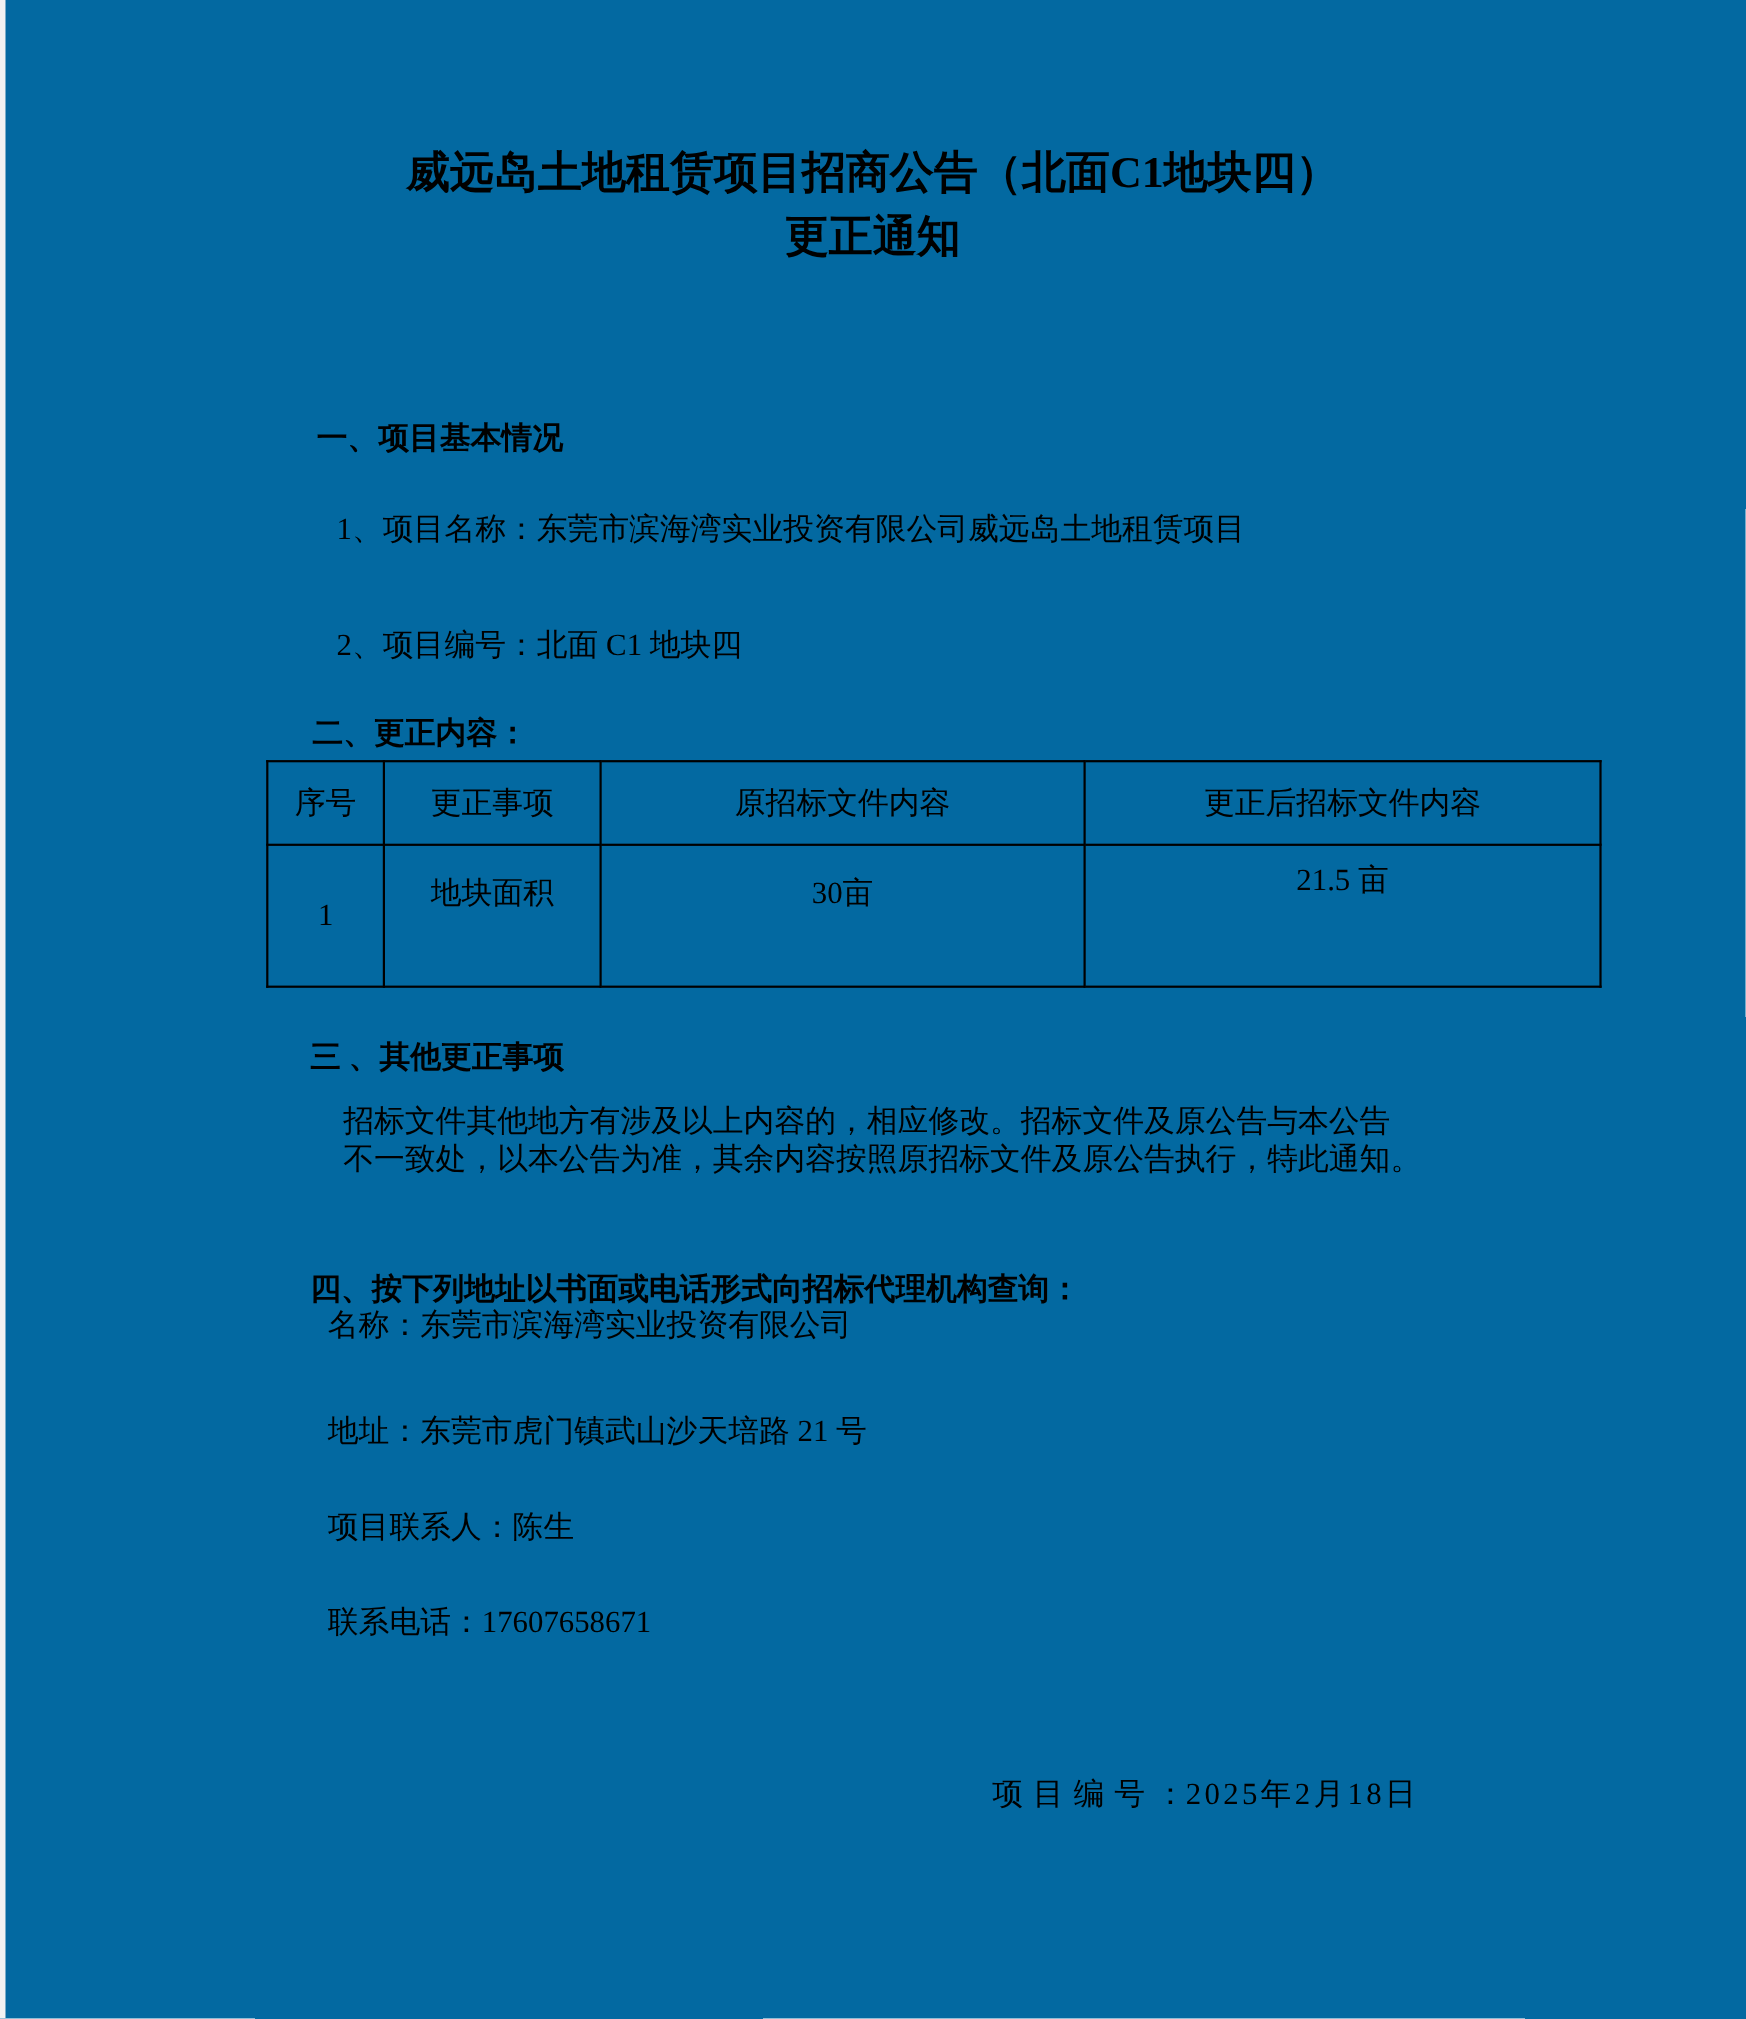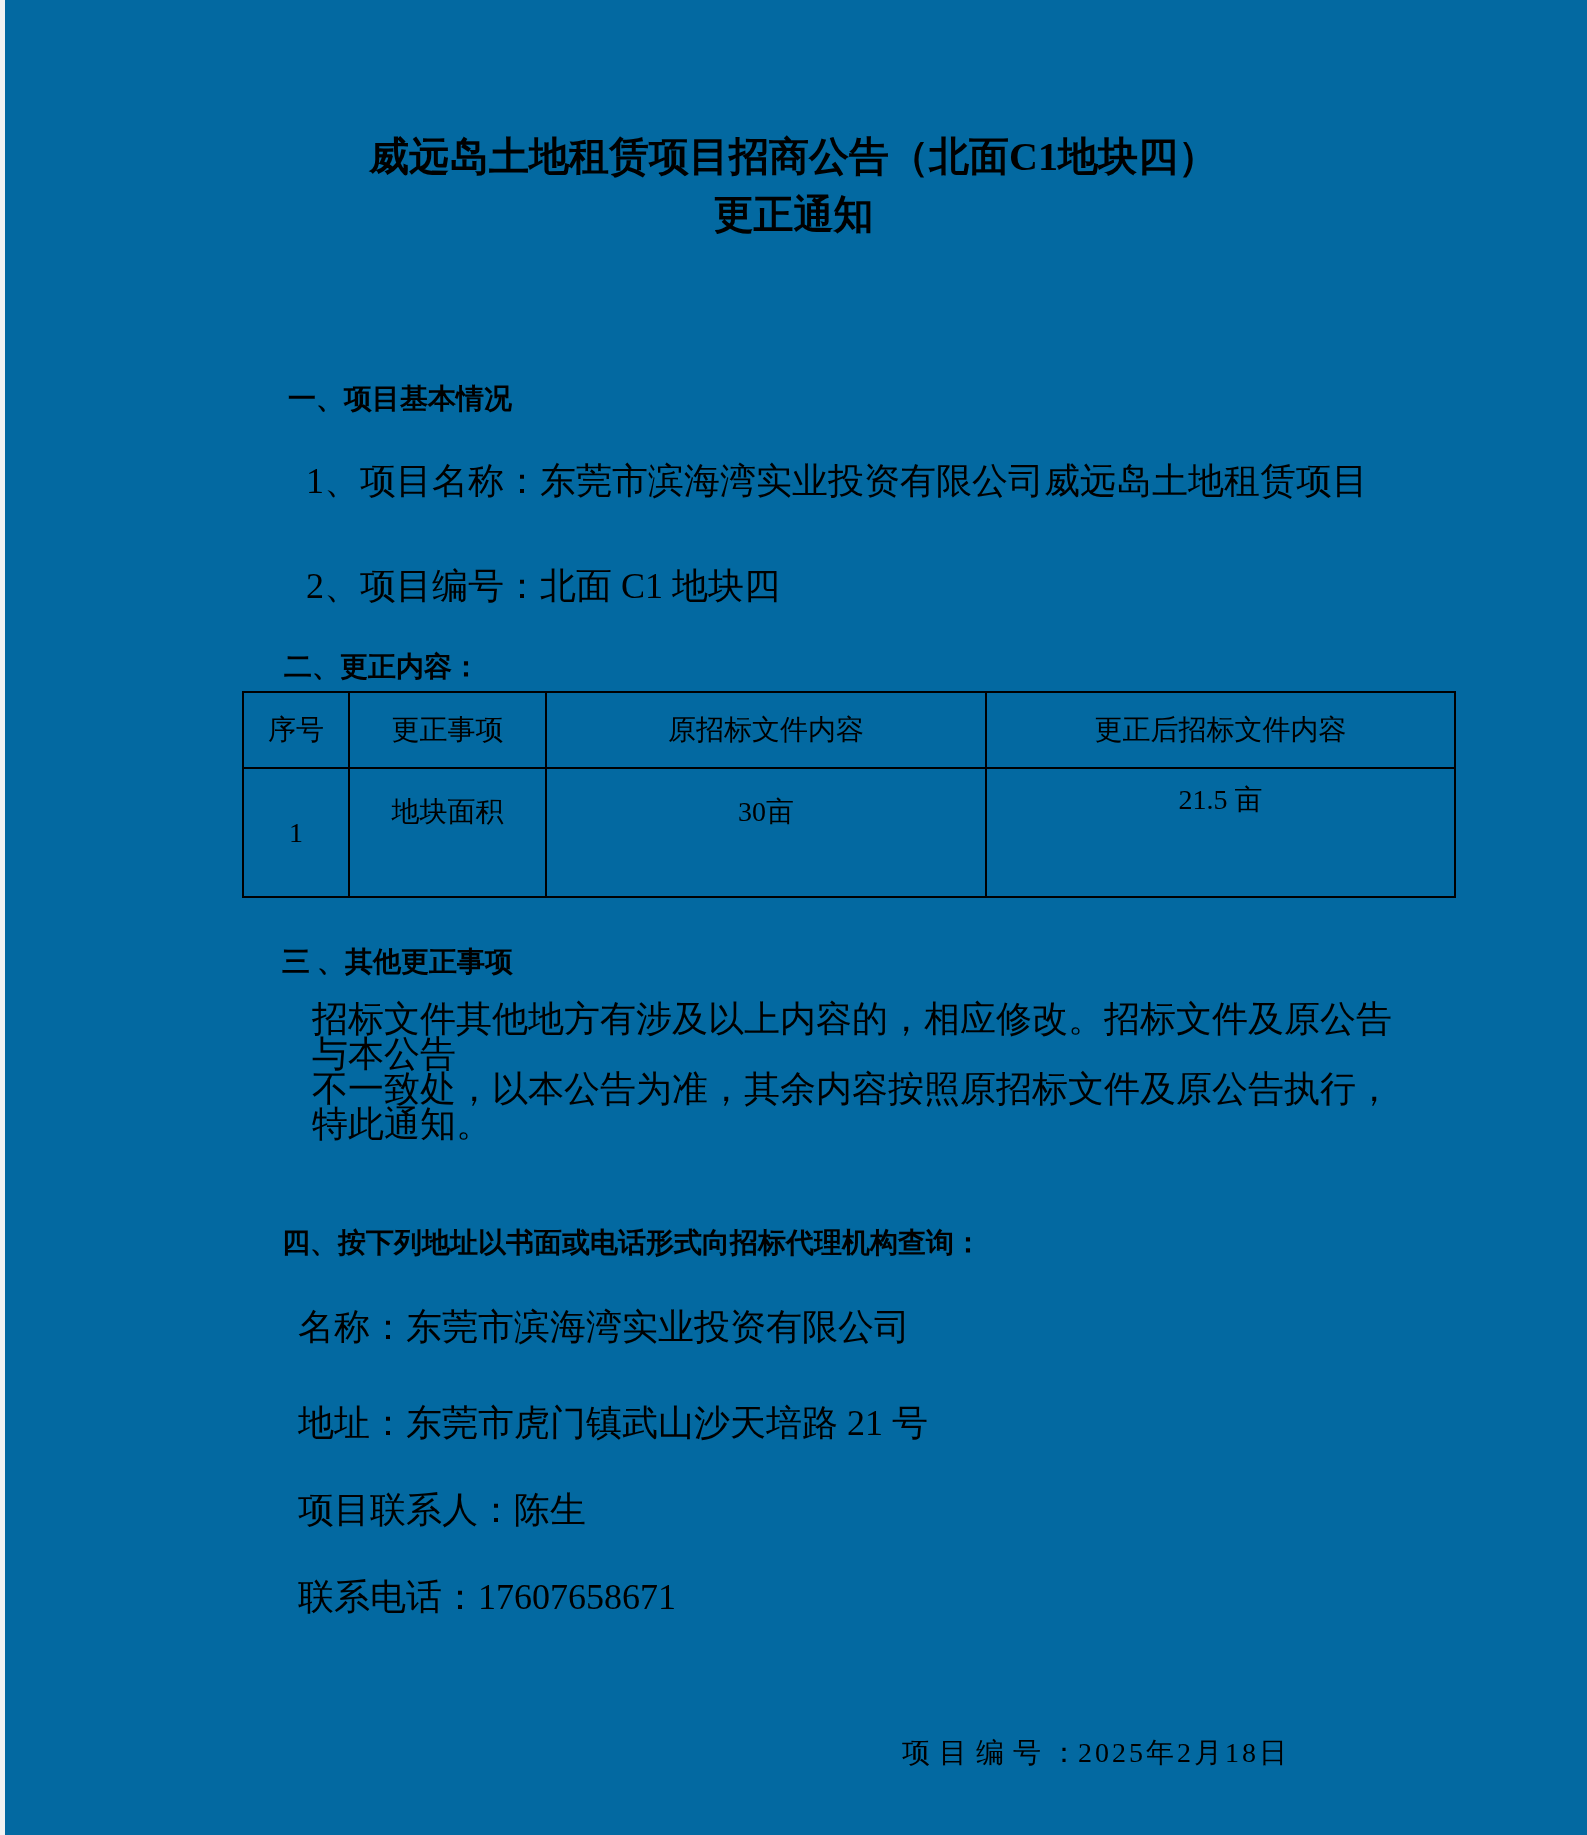--- a/index.html
+++ b/index.html
@@ -25,21 +25,21 @@
     font-size: 40px;
     font-weight: bold;
     line-height: 58px;
   }
   .sec-heading {
     font-size: 28px;
     font-weight: bold;
     line-height: 33px;
   }
   .body-line {
-    font-size: 36px;
+    font-size: 28px;
     line-height: 33px;
   }
   #sec-one-heading   { margin-top: 138px; margin-left: 288px; }
   #item-1            { margin-top: 50px;  margin-left: 306px; }
   #item-2            { margin-top: 72px;  margin-left: 306px; }
   #sec-two-heading   { margin-top: 47px;  margin-left: 284px; }
   .correction-table {
     margin-top: 8px;
     margin-left: 242px;
     border-collapse: collapse;
@@ -63,21 +63,21 @@
   .correction-table .data-row .cell-orig { padding-top: 24px; }
   .correction-table .data-row .cell-corr { padding-top: 12px; }
   #sec-three-heading { margin-top: 47px;  margin-left: 282px; }
   .para {
     margin-top: 24px;
     margin-left: 312px;
     width: 1080px;
   }
   .para .body-line { line-height: 35px; }
   #sec-four-heading  { margin-top: 84px;  margin-left: 282px; }
-  #contact-name      { margin-top: 52px;  margin-left: 298px; }
+  #contact-name      {  margin-left: 298px; }
   #contact-address   { margin-top: 63px;  margin-left: 298px; }
   #contact-person    { margin-top: 54px;  margin-left: 298px; }
   #contact-phone     { margin-top: 54px;  margin-left: 298px; }
   .publish-date {
     margin-top: 120px;
     margin-left: 902px;
     font-size: 28px;
   }
   .publish-date .date-label { letter-spacing: 9px; }
   .publish-date .date-value { letter-spacing: 3px; }

